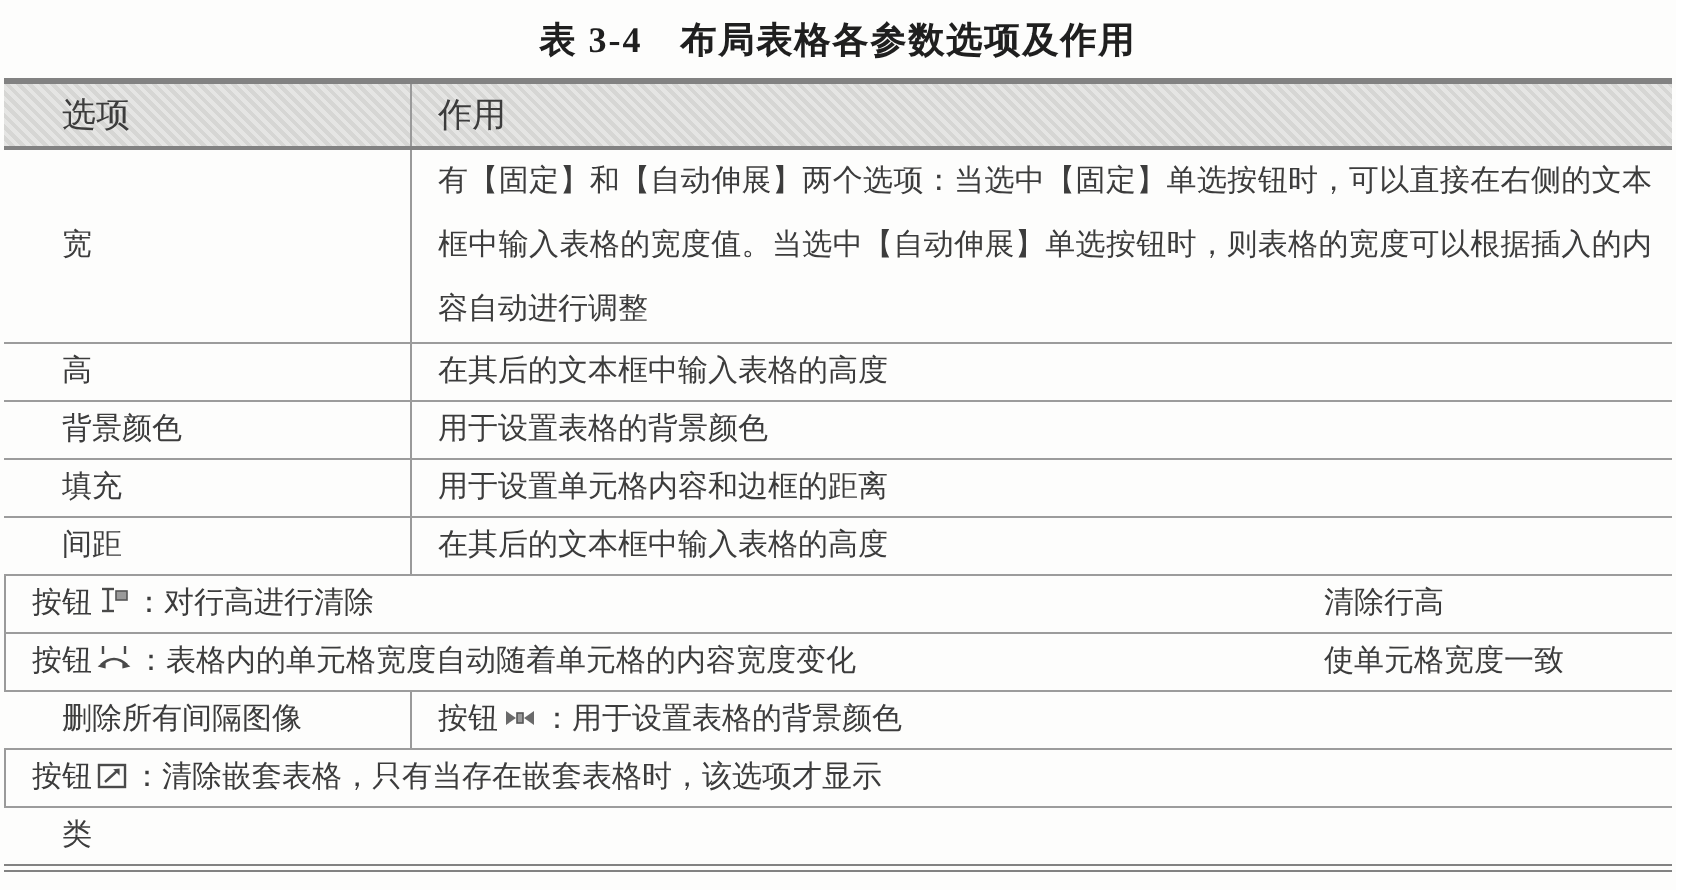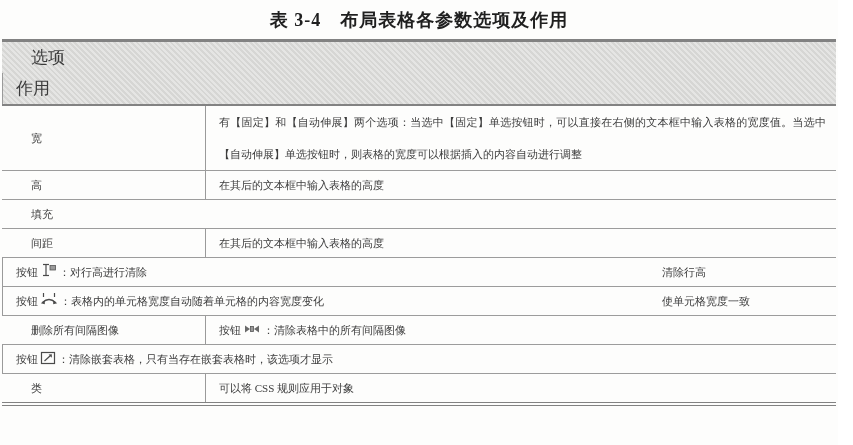--- a/index.html
+++ b/index.html
@@ -22,24 +22,23 @@
     margin:7px 2px 0 2px;
     border-top:3px solid var(--heavy-rule);
     border-bottom:4px double var(--heavy-rule);
   }
   .row{display:flex;align-items:stretch;}
   .row.header{
     border-bottom:2px solid var(--heavy-rule);
     background-color:var(--header-bg);
     background-image:
       repeating-linear-gradient(45deg, rgba(255,255,255,.28) 0 2px, rgba(0,0,0,.025) 2px 4px);
-    flex-direction: column;
   }
   .tbody .row + .row{border-top:1px solid var(--rule);}
-  .cell{font-size:11px;line-height:28px;}
+  .cell{font-size:15px;line-height:28px;}
   .c1{
     width:203px;flex:none;padding:0 6px 0 29px;
     display:flex;align-items:center;
   }
   .c2{
     flex:1;border-left:1px solid var(--divider);
     padding:0 10px 0 13px;
   }
   .row.header .cell{line-height:31px;font-size:17px;}
   .c2.multiline{line-height:32px;padding-top:0;padding-bottom:0;text-align:justify;}
@@ -63,23 +62,28 @@
   <div class="row">
     <div class="cell c1">宽</div>
     <div class="cell c2 multiline">有【固定】和【自动伸展】两个选项：当选中【固定】单选按钮时，可以直接在右侧的文本框中输入表格的宽度值。当选中【自动伸展】单选按钮时，则表格的宽度可以根据插入的内容自动进行调整</div>
   </div>
 
   <div class="row">
     <div class="cell c1">高</div>
     <div class="cell c2">在其后的文本框中输入表格的高度</div>
   </div>
 
+  <div class="row">
+    <div class="cell c1">背景颜色</div>
+    <div class="cell c2">用于设置表格的背景颜色</div>
+  </div>
 
   <div class="row">
     <div class="cell c1">填充</div>
+    <div class="cell c2">用于设置单元格内容和边框的距离</div>
   </div>
 
   <div class="row">
     <div class="cell c1">间距</div>
     <div class="cell c2">在其后的文本框中输入表格的高度</div>
   </div>
 
   <div class="row">
     <div class="cell c2"><span>按钮</span><span class="inline-icon">
     <svg width="17" height="16" viewBox="0 0 17 16">
@@ -110,32 +114,31 @@
   </div>
 
   <div class="row">
     <div class="cell c1">删除所有间隔图像</div>
     <div class="cell c2"><span>按钮</span><span class="inline-icon">
     <svg width="18" height="14" viewBox="0 0 18 14">
       <polygon points="2,3.5 7,7 2,10.5" fill="#6a6a6a"></polygon>
       <polygon points="16,3.5 11,7 16,10.5" fill="#6a6a6a"></polygon>
       <rect x="7.5" y="4.5" width="3" height="5" fill="#9a9a9a" stroke="#555" stroke-width="0.8"></rect>
     </svg>
-  </span><span>：清除表格中的所有间隔图像</span></div>
+  </span><span>：用于设置表格的背景颜色</span></div>
   </div>
 
   <div class="row">
     <div class="cell c2"><span>按钮</span><span class="inline-icon">
     <svg width="16" height="14" viewBox="0 0 16 14">
       <rect x="1.5" y="1.5" width="13" height="11" fill="none" stroke="#4a4a4a" stroke-width="1.2"></rect>
       <path d="M4.5 10 L10.5 4.5" stroke="#4a4a4a" stroke-width="1.2" fill="none"></path>
       <polygon points="11.8,3.2 11.8,6.8 8.6,3.6" fill="#4a4a4a"></polygon>
     </svg>
   </span><span>：清除嵌套表格，只有当存在嵌套表格时，该选项才显示</span></div>
   </div>
 
   <div class="row">
     <div class="cell c1">类</div>
-    <div class="cell c2">可以将 CSS 规则应用于对象</div>
   </div>
 </div>
   </div>
 </div>
 
 </body></html>

